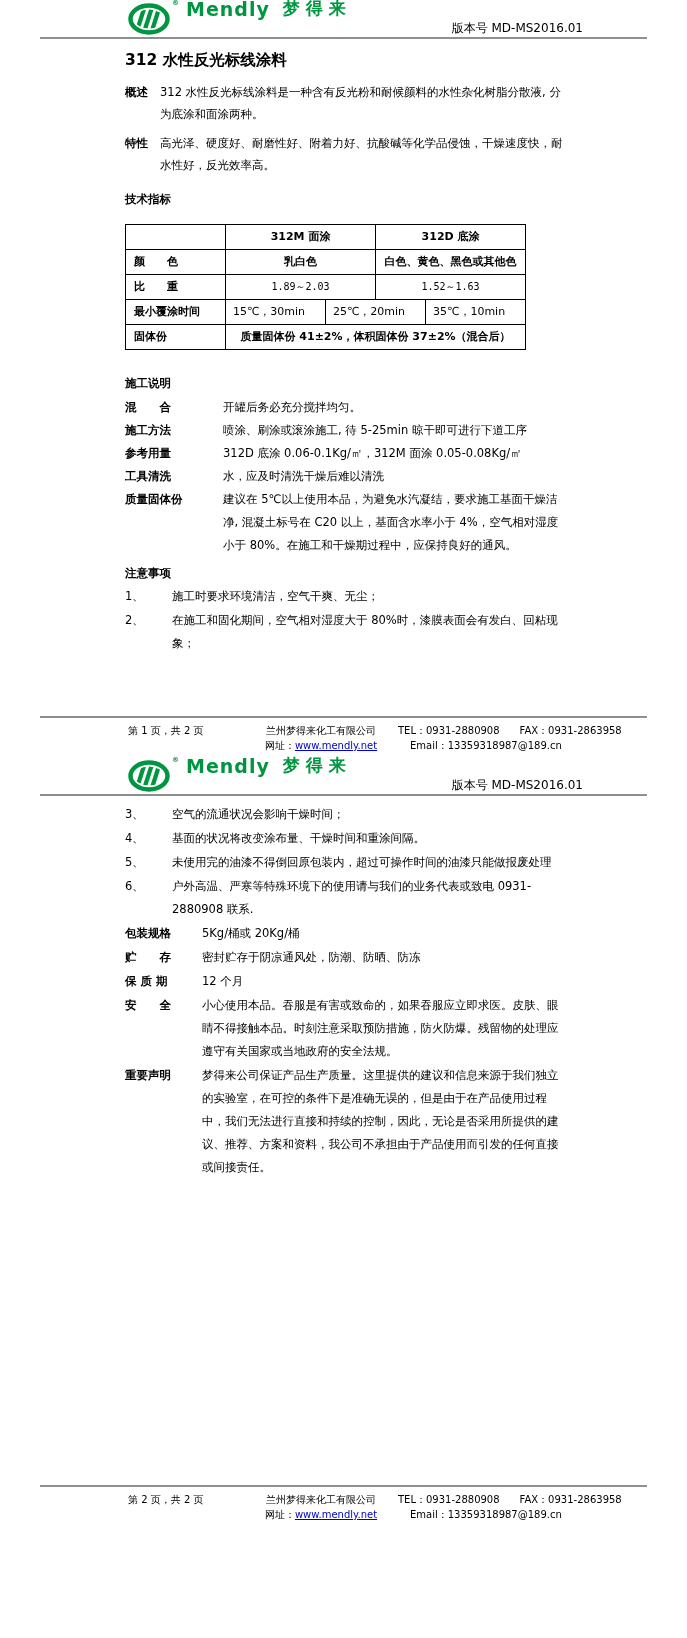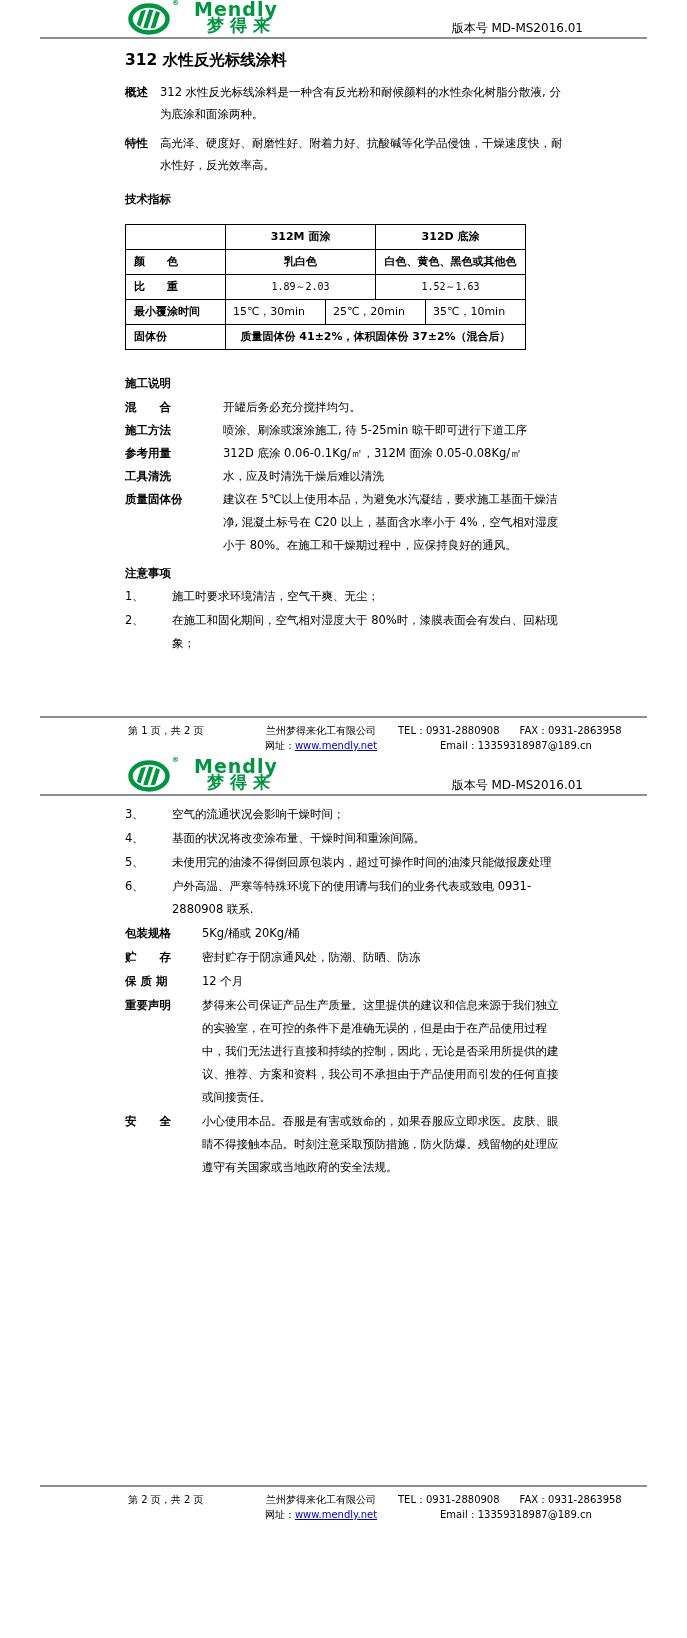--- a/index.html
+++ b/index.html
@@ -12,21 +12,21 @@
   .doc { width:687px; background:#fff; }
   .page { display:flex; flex-direction:column; }
   .page-1 { height:757px; }
   .page-2 { height:881px; padding-bottom:112px; }
 
   
   .hdr { display:flex; justify-content:space-between; align-items:flex-end;
          padding:3px 104px 2px 128px; height:37px; }
   .logo { display:flex; align-items:flex-start; position:relative; }
   .logo svg { display:block; margin-top:2px; }
-  .logo-text { display:flex; flex-direction:column; margin-left:20px; }
+  .logo-text { display:flex; flex-direction:row; margin-left:12px; }
   .logo-en { font-size:19px; font-weight:bold; color:#009540; line-height:17px; letter-spacing:1px; }
   .logo-cn { font-size:17px; font-weight:bold; color:#009540; line-height:14px; letter-spacing:6px; padding-left:13px; }
   .reg-mark { position:absolute; left:44px; top:-2px; font-size:7px; color:#009540; font-weight:bold; }
   .version { font-size:12px; line-height:12px; padding-bottom:1px; }
   .rule { height:2px; background:#8f8f8f; margin:0 40px; flex-shrink:0; }
 
   
   .content { padding:6px 118px 0 125px; font-size:11.5px; line-height:22px; }
   .title { font-size:15.5px; font-weight:bold; line-height:24px; margin:3px 0 9px 0; }
   .sec-h { font-weight:bold; }
@@ -64,21 +64,21 @@
   .i-row .txt { flex:1; }
 
   
   .pfoot { margin-top:auto; }
   .foot-row { display:flex; align-items:flex-start;
               padding:5px 56px 4px 128px; font-size:10px; line-height:15px; }
   .f-page { width:130px; flex-shrink:0; }
   .f-company { width:126px; text-align:center; flex-shrink:0; }
   .f-contact { margin-left:14px; }
   .f-line1 { display:flex; gap:20px; white-space:nowrap; }
-  .f-line2 { padding-left:12px;text-align:center; }
+  .f-line2 { padding-left:12px; }
   .f-link { color:#0000cc; text-decoration:underline; cursor:pointer; }
 </style>
 </head>
 <body>
 
 <div class="doc">
 
   <section class="page page-1">
 
     <div class="hdr">
@@ -267,26 +267,26 @@
       </div>
       <div class="i-row">
         <span class="lbl">贮　　存</span>
         <span class="txt">密封贮存于阴凉通风处，防潮、防晒、防冻</span>
       </div>
       <div class="i-row">
         <span class="lbl">保 质 期</span>
         <span class="txt">12 个月</span>
       </div>
       <div class="i-row">
+        <span class="lbl">安　　全</span>
+        <span class="txt">小心使用本品。吞服是有害或致命的，如果吞服应立即求医。皮肤、眼睛不得接触本品。时刻注意采取预防措施，防火防爆。残留物的处理应遵守有关国家或当地政府的安全法规。</span>
+      </div>
+      <div class="i-row">
         <span class="lbl">重要声明</span>
         <span class="txt">梦得来公司保证产品生产质量。这里提供的建议和信息来源于我们独立的实验室，在可控的条件下是准确无误的，但是由于在产品使用过程中，我们无法进行直接和持续的控制，因此，无论是否采用所提供的建议、推荐、方案和资料，我公司不承担由于产品使用而引发的任何直接或间接责任。</span>
-      </div>
-      <div class="i-row">
-        <span class="lbl">安　　全</span>
-        <span class="txt">小心使用本品。吞服是有害或致命的，如果吞服应立即求医。皮肤、眼睛不得接触本品。时刻注意采取预防措施，防火防爆。残留物的处理应遵守有关国家或当地政府的安全法规。</span>
       </div>
     </div>
 
     <footer class="pfoot">
       <div class="rule"></div>
       <div class="foot-row">
         <span class="f-page">第 2 页，共 2 页</span>
         <div class="f-company">
           <div>兰州梦得来化工有限公司</div>
           <div><span>网址：</span><a class="f-link">www.mendly.net</a></div>

